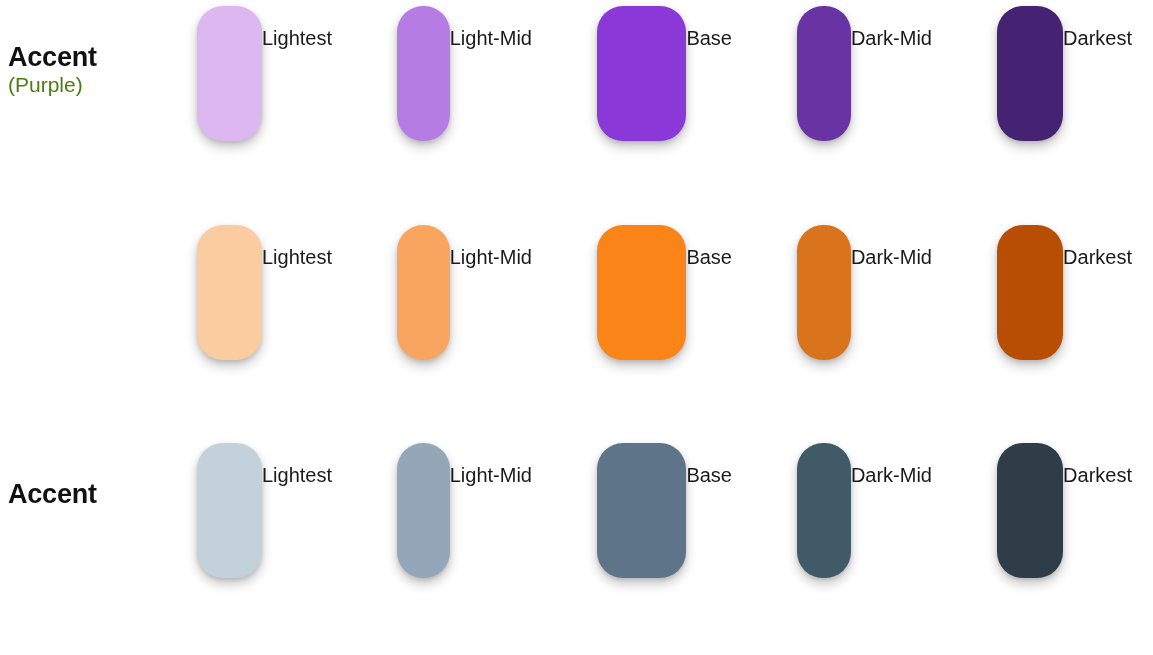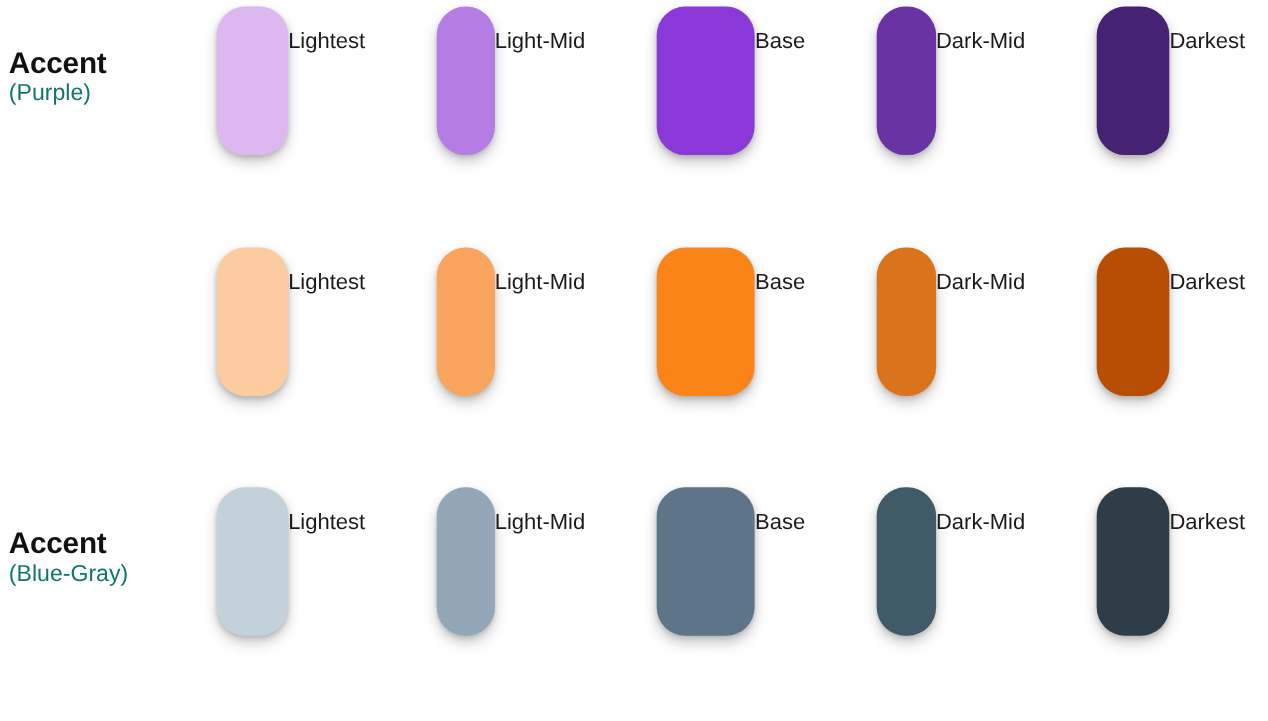--- a/index.html
+++ b/index.html
@@ -45,21 +45,21 @@
     font-weight: bold;
     color: #111111;
     line-height: 1.12;
     letter-spacing: -0.2px;
     white-space: nowrap;
   }
   .row-label .sub {
     display: block;
     font-size: 21px;
     font-weight: normal;
-    color: #0f766e;
+    color: #4d7c0f;
     line-height: 1.2;
     white-space: nowrap;
   }
 
   
   .swatches {
     position: absolute;
     left: 197px;
     top: 6px;
     width: 940px;
@@ -143,21 +143,20 @@
       <div class="swatch-cell">
         <div class="chip" style="background-color: rgb(184, 78, 4);"></div>
         <div class="chip-label">Darkest</div>
       </div>
     </div>
   </div>
 
   <div class="row row-3">
     <div class="row-label">
       <span class="name">Accent</span>
-      <span class="sub">(Blue-Gray)</span>
     </div>
     <div class="swatches">
       <div class="swatch-cell">
         <div class="chip" style="background-color: rgb(195, 210, 218);"></div>
         <div class="chip-label">Lightest</div>
       </div>
       <div class="swatch-cell">
         <div class="chip" style="background-color: rgb(147, 167, 184);"></div>
         <div class="chip-label">Light-Mid</div>
       </div>

